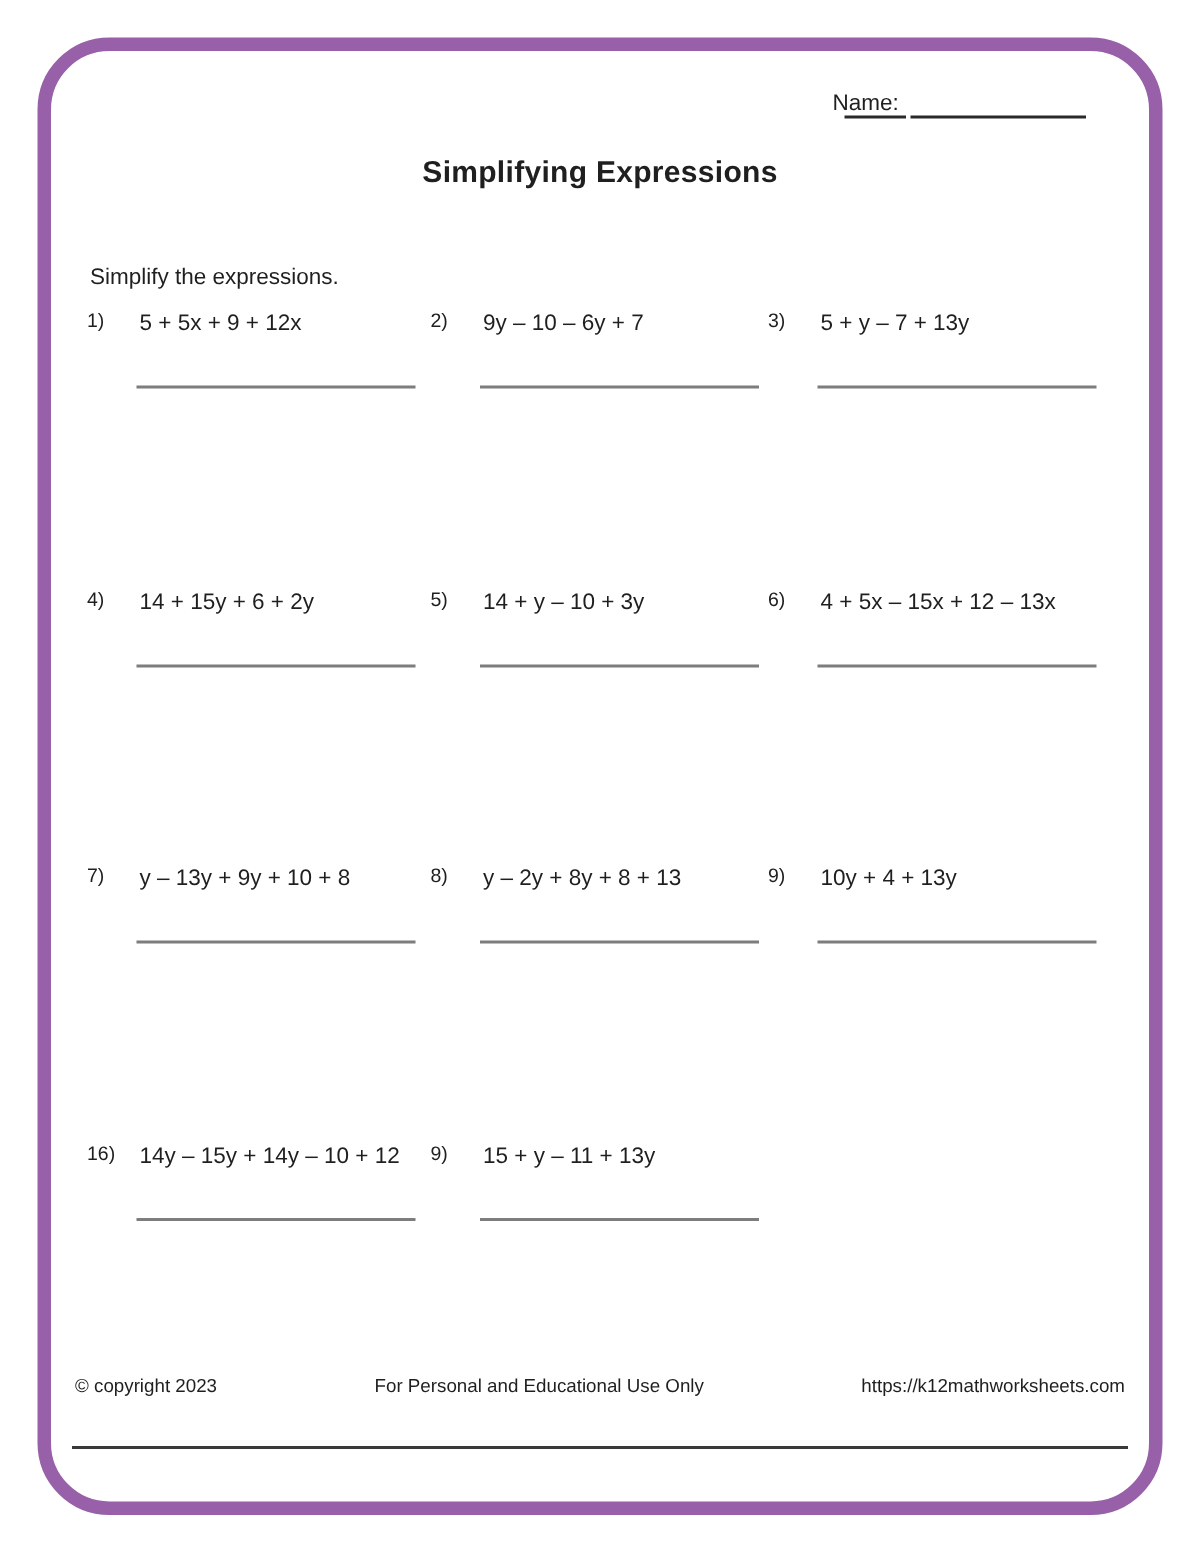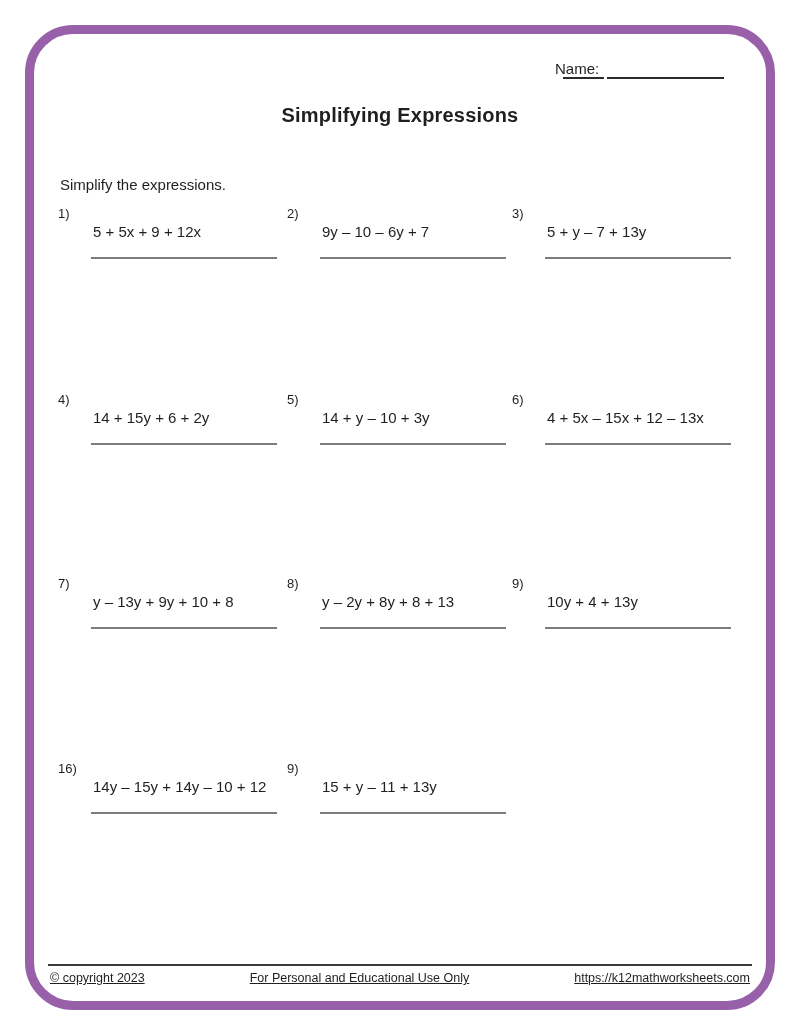--- a/index.html
+++ b/index.html
@@ -46,36 +46,35 @@
   .cell{
     position:absolute;width:230px;height:70px;
   }
   .c1{left:58px;} .c2{left:287px;} .c3{left:512px;}
   .r1{top:207px;} .r2{top:393px;} .r3{top:577px;} .r4{top:762px;}
   .pnum{
     position:absolute;left:0;top:-1px;
     font-size:13px;
   }
   .pexpr{
-    position:absolute;left:35px;top:16px;
+    position:absolute;left:35px;top:0;
     font-size:15px;white-space:nowrap;text-align:right;
   }
   .ans-line{
     position:absolute;left:33px;top:50px;
     width:186px;height:2px;background:var(--ans-line);
   }
   .footer-rule{
     position:absolute;left:48px;top:964px;
     width:704px;height:2px;background:var(--rule);
   }
   .footer{
-    position:absolute;left:50px;top:971px;width:700px;
+    position:absolute;left:50px;top:917px;width:700px;
     display:flex;justify-content:space-between;align-items:flex-end;
     font-size:12.5px;
-    text-decoration:underline;
   }
 </style>
 </head>
 <body>
 
 <div class="page">
   <div class="frame"></div>
 
   <span class="name-label">Name:</span>
   <span class="name-line seg1"></span>

